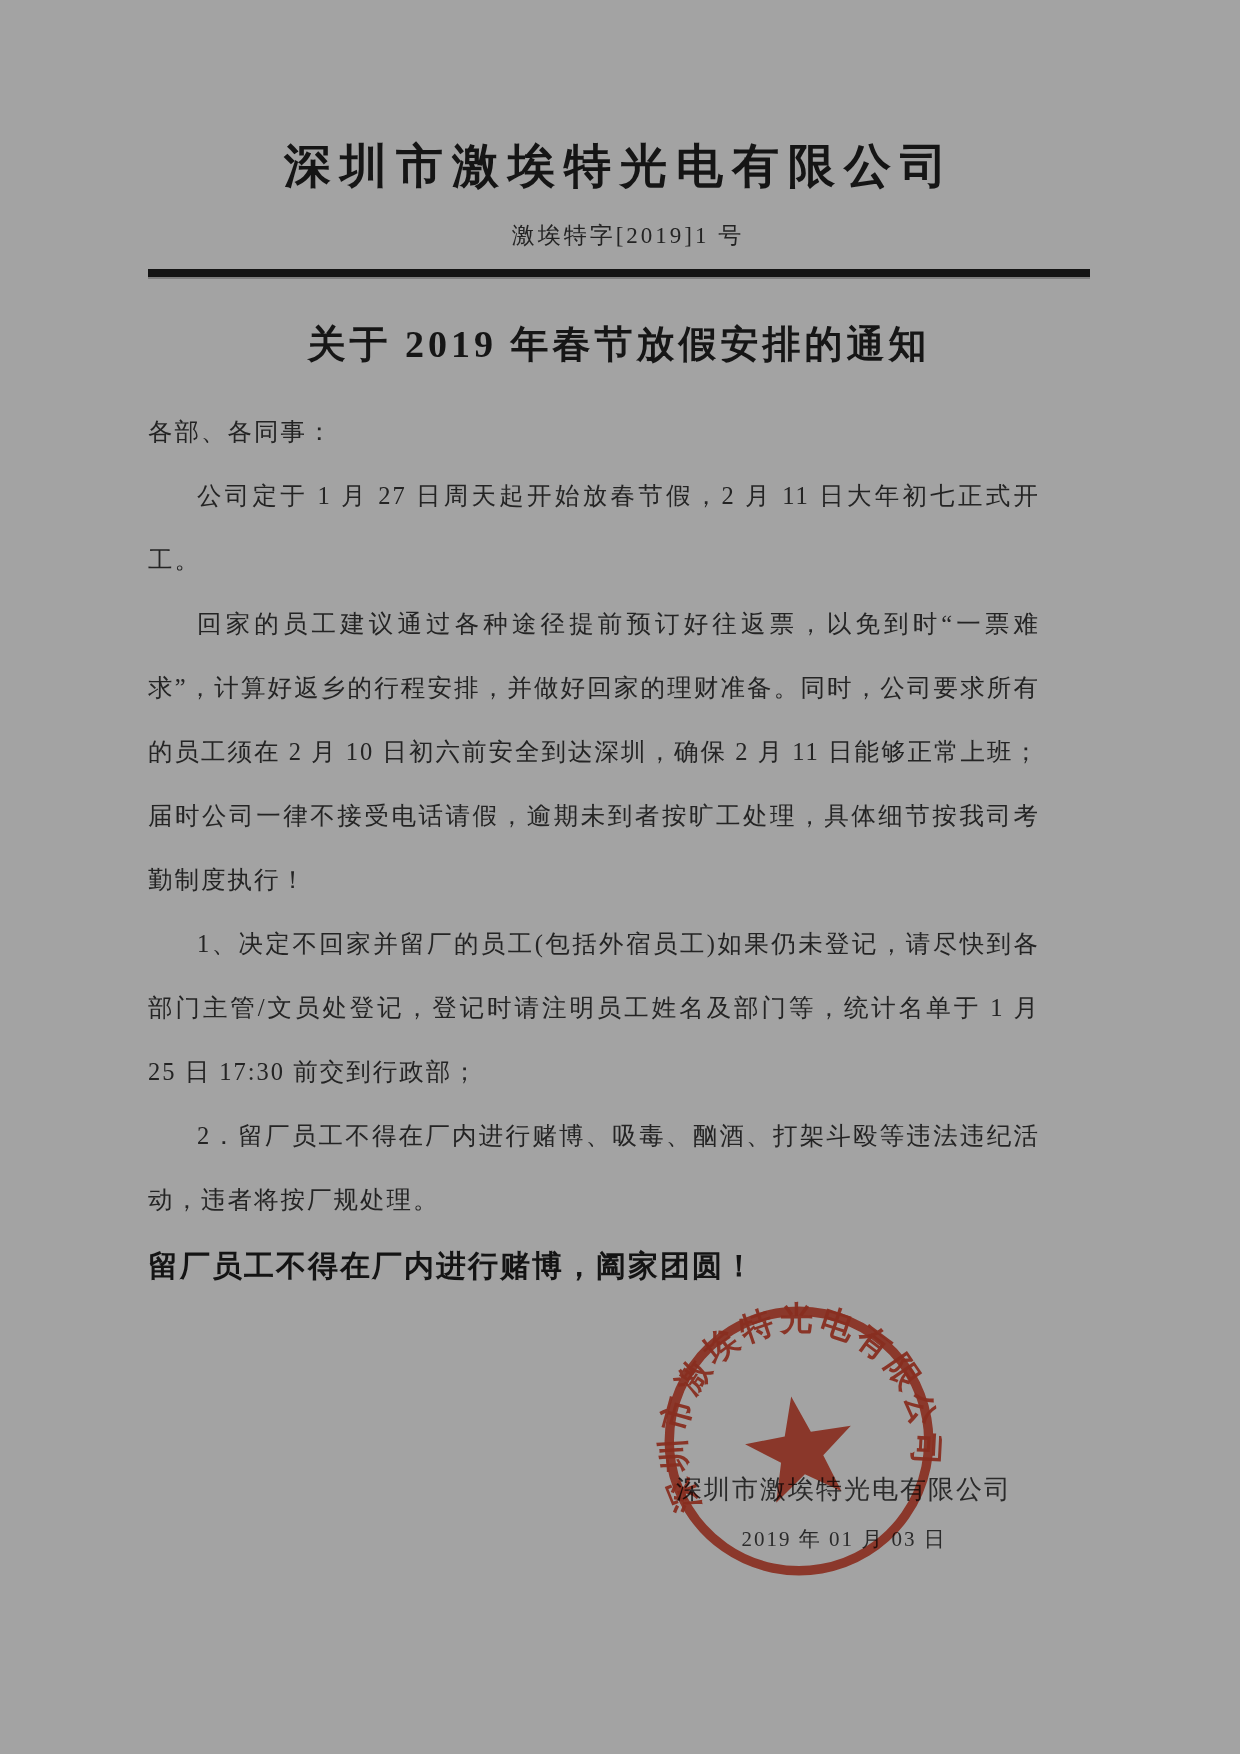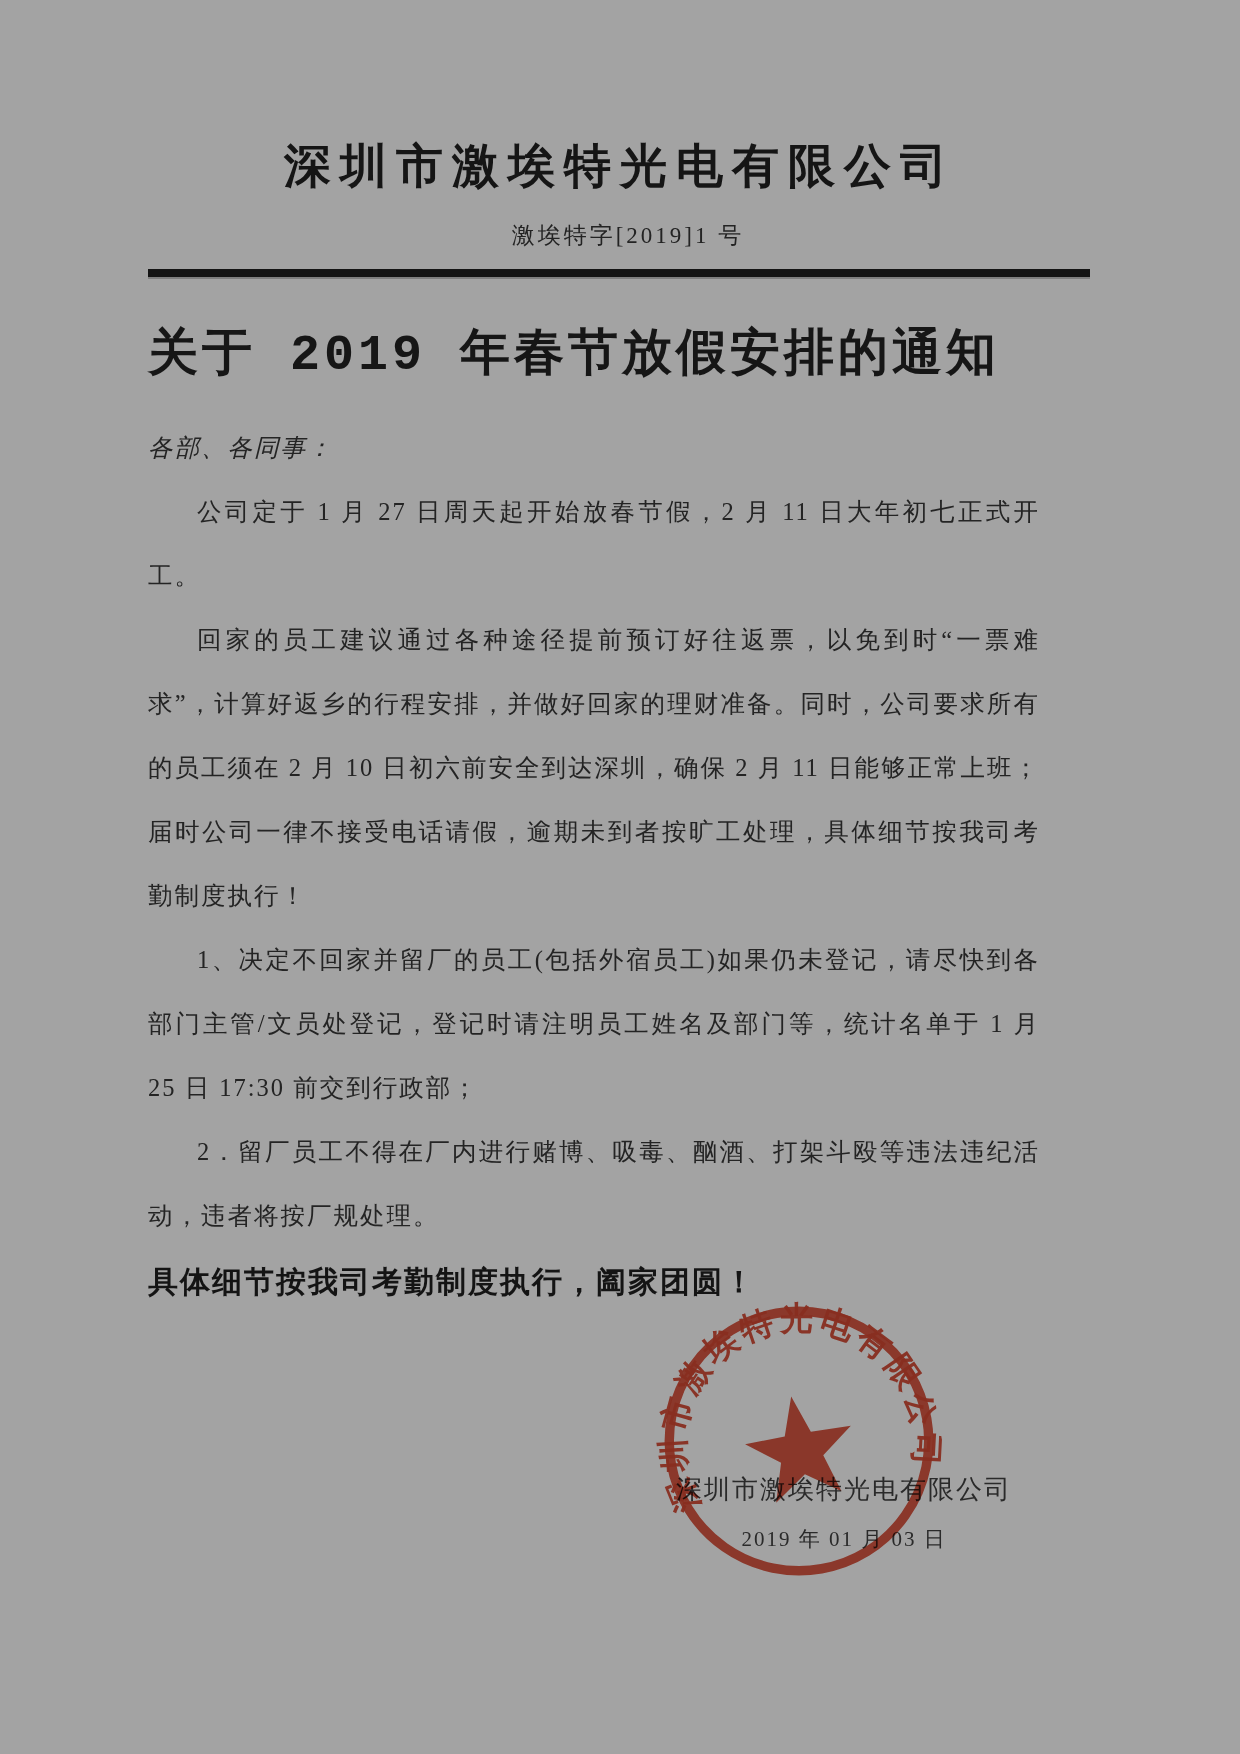--- a/index.html
+++ b/index.html
@@ -41,37 +41,37 @@
     background: #141414;
     margin: 18px auto 0 148px;
     box-shadow: 0 2px 0 rgba(20,20,20,.25);
   }
 
   
   .notice-title {
     margin-top: 42px;
     margin-left: 148px;
     width: 942px;
-    font-size: 50px;
+    text-align: center;
+    font-size: 38px;
     font-weight: bold;
     color: #161616;
     letter-spacing: 4px;
-    font-family: Liberation Mono, monospace;
   }
 
   
   .body-text {
     margin: 30px 200px 0 148px; 
     font-size: 24.5px;
     line-height: 64px;
     letter-spacing: 2px;
     text-align: justify;
     color: #242424;
   }
-  .salutation { text-indent: 0; font-style: italic; }
+  .salutation { text-indent: 0; }
   .para { text-indent: 2em; }
 
   .closing {
     margin: 14px 200px 0 148px;
     font-size: 30px;
     font-weight: bold;
     color: #141414;
     letter-spacing: 2px;
   }
 
@@ -120,21 +120,21 @@
   <div class="notice-title">关于 2019 年春节放假安排的通知</div>
 
   <div class="body-text">
     <p class="salutation">各部、各同事：</p>
     <p class="para">公司定于 1 月 27 日周天起开始放春节假，2 月 11 日大年初七正式开工。</p>
     <p class="para">回家的员工建议通过各种途径提前预订好往返票，以免到时“一票难求”，计算好返乡的行程安排，并做好回家的理财准备。同时，公司要求所有的员工须在 2 月 10 日初六前安全到达深圳，确保 2 月 11 日能够正常上班；届时公司一律不接受电话请假，逾期未到者按旷工处理，具体细节按我司考勤制度执行！</p>
     <p class="para">1、决定不回家并留厂的员工(包括外宿员工)如果仍未登记，请尽快到各部门主管/文员处登记，登记时请注明员工姓名及部门等，统计名单于 1 月 25 日 17:30 前交到行政部；</p>
     <p class="para">2．留厂员工不得在厂内进行赌博、吸毒、酗酒、打架斗殴等违法违纪活动，违者将按厂规处理。</p>
   </div>
 
-  <div class="closing">具体细节按我司考勤制度执行，阖家团圆！</div>
+  <div class="closing">留厂员工不得在厂内进行赌博，阖家团圆！</div>
 
   <div class="signature-block">
     <div class="signature-company">深圳市激埃特光电有限公司</div>
     <div class="signature-date">2019 年 01 月 03 日</div>
   </div>
 
   <svg class="seal" viewBox="0 0 300 300">
     <circle cx="150" cy="150" r="138" fill="none" stroke="#d23a22" stroke-width="10" opacity="0.92"></circle>
     <path id="sealArc" d="M 37 203 A 123 123 0 1 1 263 203" fill="none"></path>
     <text font-size="35" font-weight="bold" fill="#d23a22" letter-spacing="5" opacity="0.95" font-family="'Liberation Serif','DejaVu Serif',serif">

